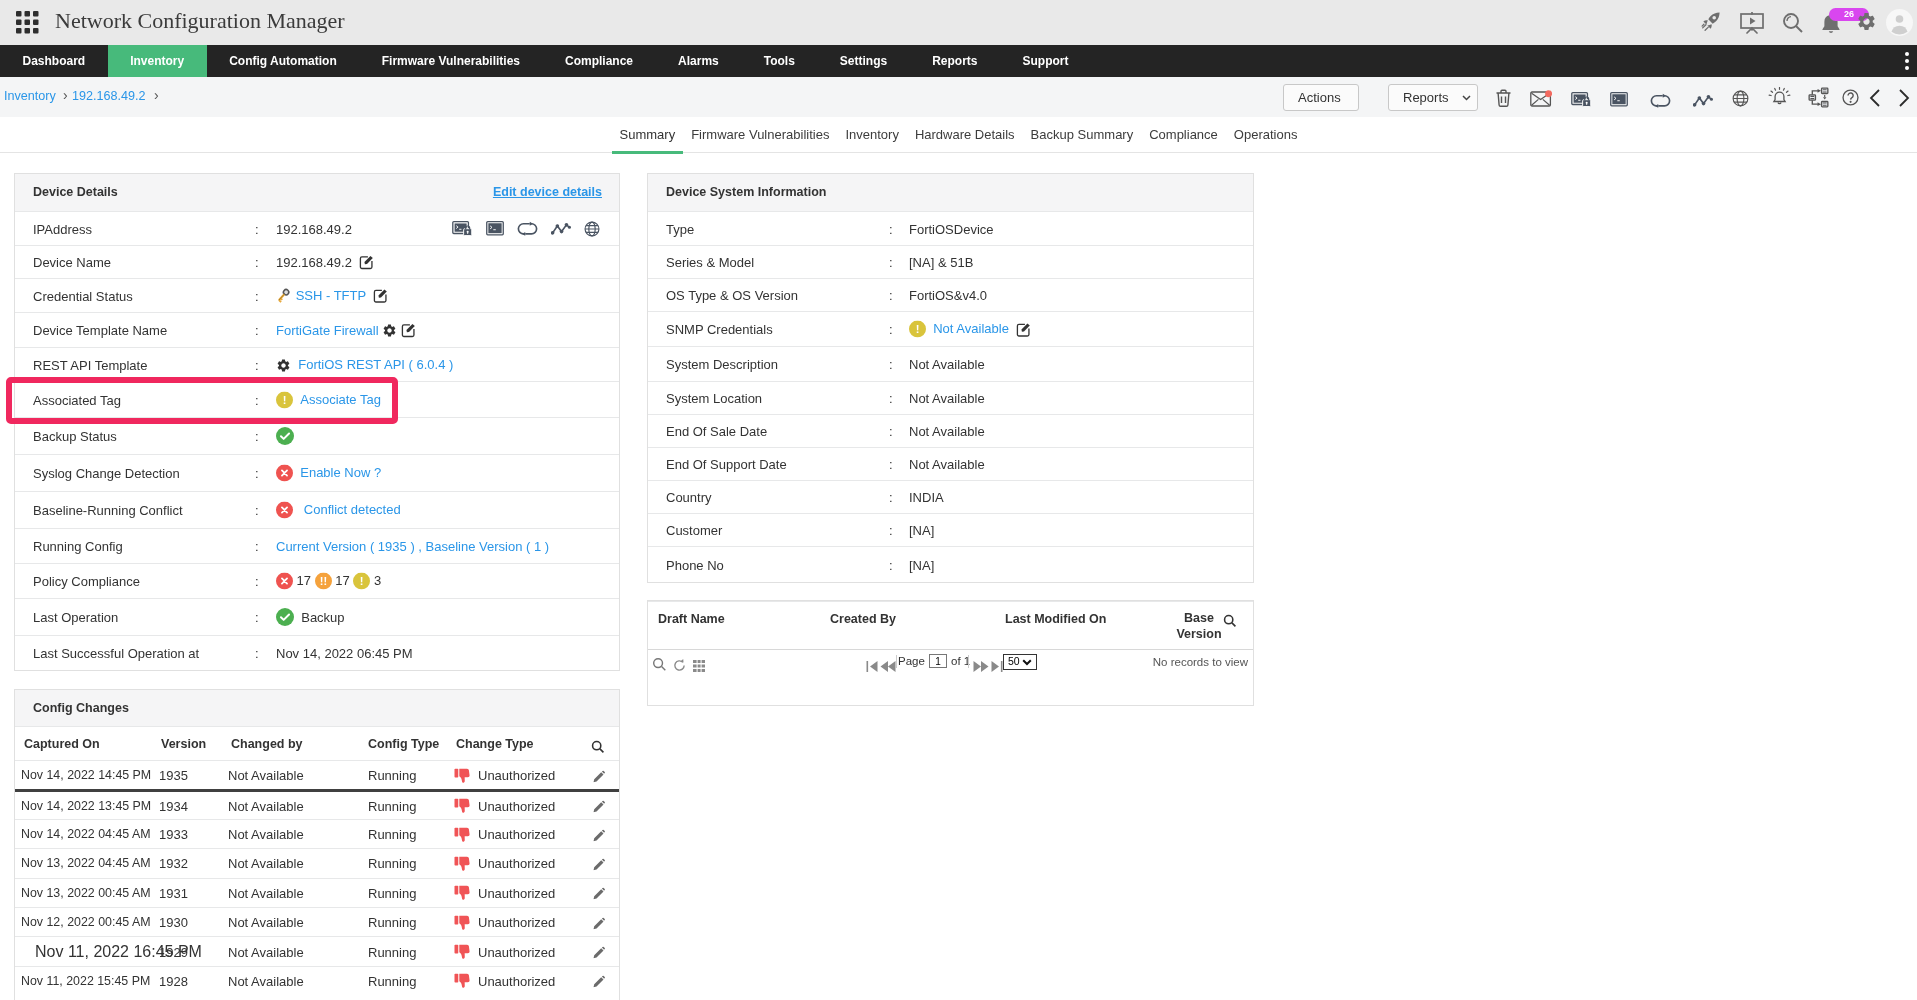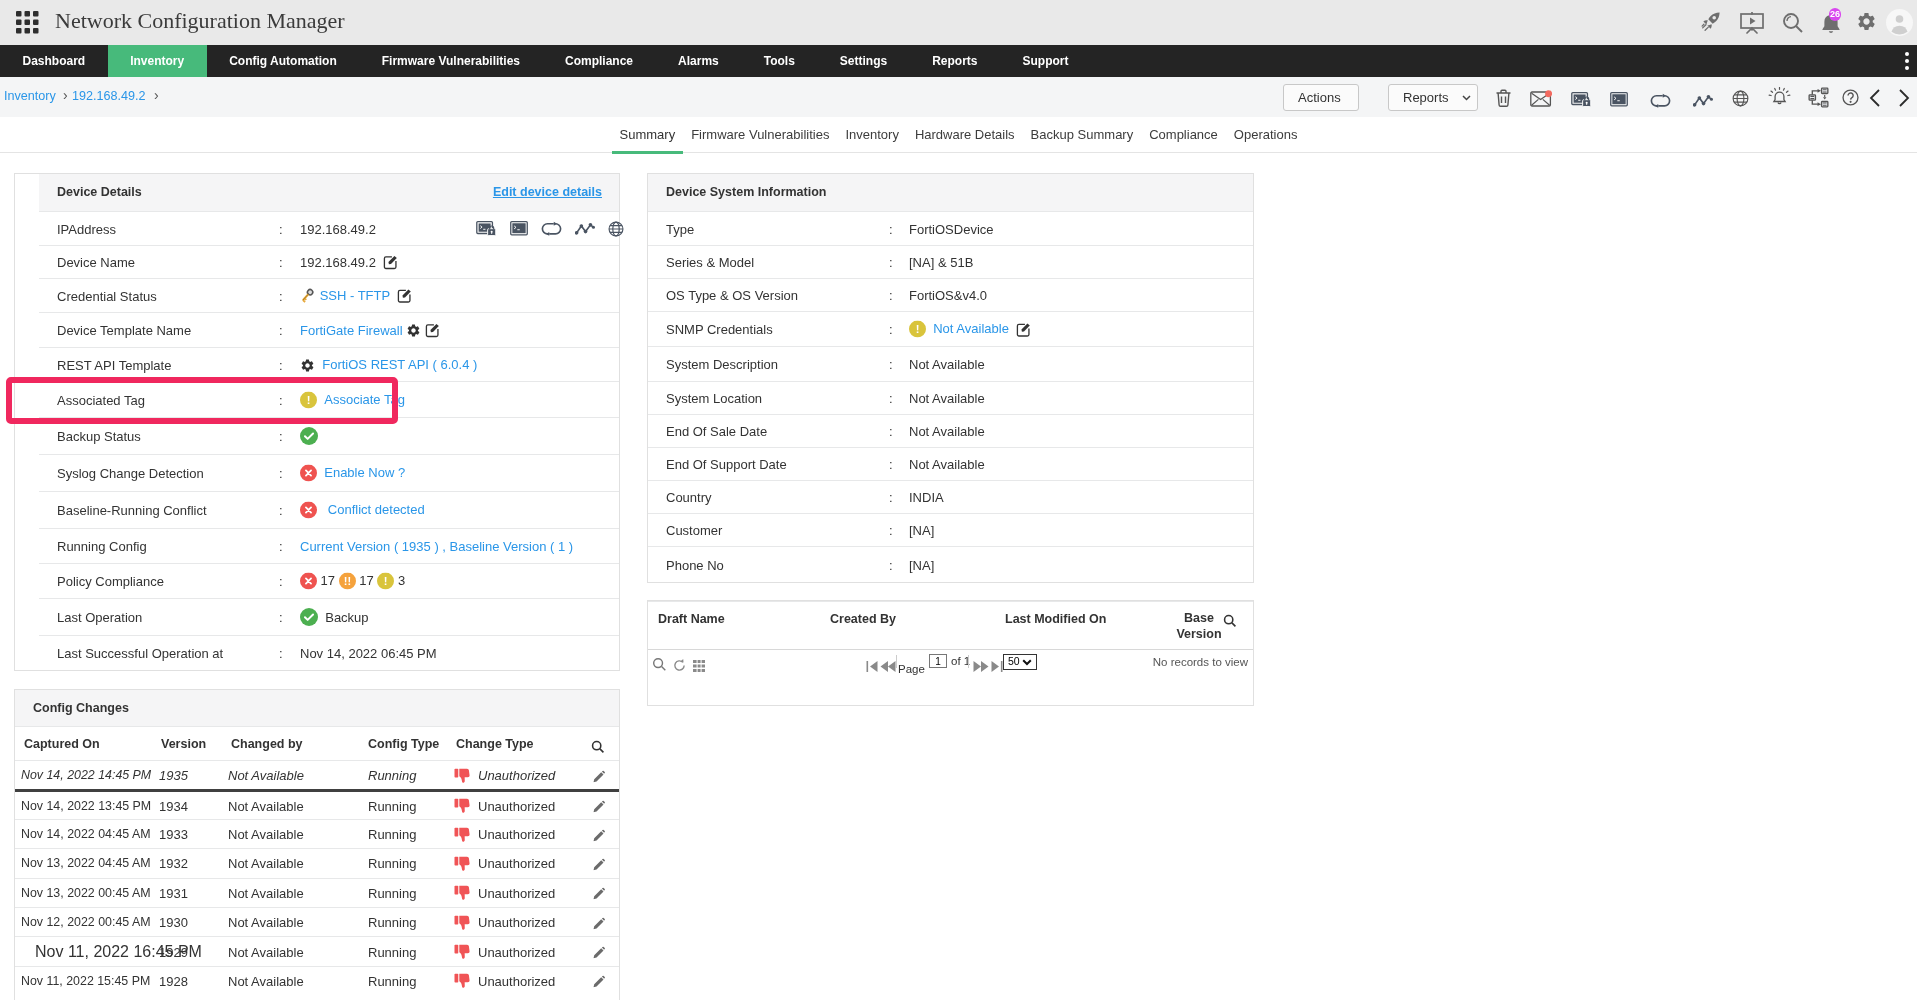--- a/index.html
+++ b/index.html
@@ -81,21 +81,21 @@
         <path d="M10 5.5l5.5 3.5-5.5 3.5z" fill="#6e6e6e"></path>
       </svg></span>
   <span style="position:absolute;left:1782px;top:12px;"><svg style="display:inline-block;vertical-align:middle;" width="22" height="22" viewBox="0 0 22 22">
         <circle cx="9" cy="9" r="7" fill="none" stroke="#6e6e6e" stroke-width="1.9"></circle>
         <path d="M5 9a4.2 4.2 0 014-4.4" fill="none" stroke="#6e6e6e" stroke-width="1.4"></path>
         <path d="M14 14l6 6" stroke="#6e6e6e" stroke-width="1.9"></path>
       </svg></span>
   <span style="position:absolute;left:1820px;top:11px;"><svg style="display:inline-block;vertical-align:middle;" width="22" height="23" viewBox="0 0 22 23">
         <path d="M11 2a1.6 1.6 0 011.6 1.6v.7a6.6 6.6 0 015 6.4v4.6l1.9 2.9a.5.5 0 01-.42.8H2.9a.5.5 0 01-.42-.8l1.9-2.9v-4.6a6.6 6.6 0 015-6.4v-.7A1.6 1.6 0 0111 2z" fill="#6e6e6e"></path>
         <path d="M8.8 20.3a2.3 2.3 0 004.4 0z" fill="#6e6e6e"></path>
-      </svg><span style="position:absolute;left:9px;top:-3px;background:#d946ef;color:#fff;border-radius:8px;font-size:9px;font-weight:bold;padding:2px 1px;line-height:9px;">26</span></span>
+      </svg><span style="position:absolute;left:9px;top:-3px;background:#d946ef;color:#fff;border-radius:8px;font-size:9px;font-weight:bold;padding:2px 15px;line-height:9px;">26</span></span>
   <span style="position:absolute;left:1856px;top:11px;"><svg style="display:inline-block;vertical-align:middle;" width="21" height="21" viewBox="0 0 20 20">
         <path d="M15.9 10.8c.04-.25.05-.51.05-.78s-.02-.53-.06-.78l1.69-1.32c.15-.12.19-.34.1-.51l-1.6-2.77c-.1-.18-.31-.24-.49-.18l-2 .8c-.42-.32-.86-.58-1.35-.78l-.3-2.12c-.03-.2-.2-.34-.4-.34H8.4c-.2 0-.36.14-.39.34l-.3 2.12c-.49.2-.94.47-1.35.78l-2-.8c-.18-.07-.39 0-.49.18L2.28 7.4c-.1.18-.06.39.1.51l1.69 1.32c-.04.25-.07.52-.07.78s.02.53.06.78l-1.69 1.32c-.15.12-.19.34-.1.51l1.6 2.77c.1.18.31.24.49.18l2-.8c.42.32.86.58 1.35.78l.3 2.12c.04.2.2.34.4.34h3.2c.2 0 .37-.14.39-.34l.3-2.12c.49-.2.94-.47 1.35-.78l2 .8c.18.07.39 0 .49-.18l1.6-2.77c.1-.18.06-.39-.1-.51l-1.67-1.31zM10 13c-1.65 0-3-1.35-3-3s1.35-3 3-3 3 1.35 3 3-1.35 3-3 3z" fill="#6e6e6e"></path>
       </svg></span>
   <span style="position:absolute;left:1886px;top:9px;"><svg style="display:inline-block;vertical-align:middle;" width="27" height="27" viewBox="0 0 27 27">
         <circle cx="13.5" cy="13.5" r="13.5" fill="#f7f7f7"></circle>
         <circle cx="13.5" cy="10" r="3.8" fill="#cfcfcf"></circle>
         <path d="M5.5 22.8a8.3 8.3 0 0116 0 13.5 13.5 0 01-16 0z" fill="#cfcfcf"></path>
       </svg></span>
 </div>
 
@@ -215,21 +215,21 @@
       </svg></span>
     <span style="position:absolute;left:1898px;top:11px;"><svg style="display:inline-block;vertical-align:middle;" width="12" height="18" viewBox="0 0 12 18">
         <path d="M2 1l8 8-8 8" fill="none" stroke="#2b2b2b" stroke-width="1.8"></path>
       </svg></span>
 </div>
 
 <div id="tabsrow">
   <span class="tb act">Summary</span><span class="tb">Firmware Vulnerabilities</span><span class="tb">Inventory</span><span class="tb">Hardware Details</span><span class="tb">Backup Summary</span><span class="tb">Compliance</span><span class="tb">Operations</span>
 </div>
 
-<div class="card" id="leftcard" style="left:14px;top:173px;width:606px;padding-left:24px;">
+<div class="card" id="leftcard" style="left:14px;top:173px;width:606px;">
   <div class="chead">Device Details
     <a class="abs blue" style="right:17px;top:0;font-weight:bold;font-size:12.5px;text-decoration:underline;">Edit device details</a>
   </div>
   <div class="row" style="height:34px;">
       <span class="lb">IPAddress</span>
       <span class="co">:</span>
       <span class="va">192.168.49.2</span>
       <span style="position:absolute;left:437px;top:50%;transform:translateY(-50%);display:flex;align-items:center;gap:13px;">
         <svg style="display:inline-block;vertical-align:middle;" width="21" height="16" viewBox="0 0 22 17">
           <rect x="0.7" y="0.7" width="16.6" height="12.6" rx="1" fill="none" stroke="#4a5462" stroke-width="1.4"></rect>
@@ -481,21 +481,21 @@
             <rect x="7.6" y="0" width="1" height="12"></rect>
           </g>
         </svg></span>
   <span style="position:absolute;left:218px;top:7px;"><svg style="display:inline-block;vertical-align:middle;" width="13" height="11" viewBox="0 0 13 11">
           <rect x="0.5" y="0" width="1.6" height="11" fill="#8a8a8a"></rect>
           <path d="M11.5 0L4 5.5l7.5 5.5z" fill="#8a8a8a"></path>
         </svg></span>
   <span style="position:absolute;left:232px;top:7px;"><svg style="display:inline-block;vertical-align:middle;" width="16" height="11" viewBox="0 0 16 11">
           <path d="M8 0L0.5 5.5 8 11zM15.5 0L8 5.5l7.5 5.5z" fill="#8a8a8a"></path>
         </svg></span>
-  <span style="position:absolute;left:250px;top:5px;color:#333;font-size:11.5px;margin-top:8px;">Page</span>
+  <span style="position:absolute;left:250px;top:5px;color:#333;font-size:11.5px;">Page</span>
   <span style="position:absolute;left:281px;top:4px;width:18px;height:14px;border:1px solid #777;background:#fff;font-size:10px;text-align:center;line-height:14px;">1</span>
   <span style="position:absolute;left:303px;top:5px;color:#333;font-size:11.5px;">of 1</span>
   <span style="position:absolute;left:325px;top:7px;"><svg style="display:inline-block;vertical-align:middle;" width="16" height="11" viewBox="0 0 16 11">
           <path d="M0.5 0L8 5.5 0.5 11zM8 0l7.5 5.5L8 11z" fill="#8a8a8a"></path>
         </svg></span>
   <span style="position:absolute;left:342px;top:7px;"><svg style="display:inline-block;vertical-align:middle;" width="13" height="11" viewBox="0 0 13 11">
           <path d="M1.5 0L9 5.5 1.5 11z" fill="#8a8a8a"></path>
           <rect x="10.9" y="0" width="1.6" height="11" fill="#8a8a8a"></rect>
         </svg></span>
   <span style="position:absolute;left:355px;top:4px;width:34px;height:16px;border:1.5px solid #333;background:#fff;font-size:10.5px;line-height:13px;padding-left:4px;white-space:nowrap;">50<svg style="position:absolute;right:4px;top:3.5px;" width="10" height="7" viewBox="0 0 10 7">
@@ -514,21 +514,21 @@
     <span class="th" style="left:146px;">Version</span>
     <span class="th" style="left:216px;">Changed by</span>
     <span class="th" style="left:353px;">Config Type</span>
     <span class="th" style="left:441px;">Change Type</span>
     <span style="position:absolute;right:14px;top:10px;"><svg style="display:inline-block;vertical-align:middle;" width="14" height="14" viewBox="0 0 16 16">
           <circle cx="6.5" cy="6.5" r="4.7" fill="none" stroke="#333" stroke-width="1.8"></circle>
           <path d="M10.2 10.2l4 4" stroke="#333" stroke-width="1.8"></path>
         </svg></span>
   </div>
   <div id="cc-rows">
-      <div style="position:relative;height:29.4px;border-top:1px solid #e7e8e9;font-style:italic;">
+      <div style="position:relative;height:29.4px;border-top:1px solid #e7e8e9;">
     <span class="td" style="left:6px;font-size:12.4px;">Nov 14, 2022 14:45 PM</span>
     <span class="td" style="left:144px;">1935</span>
     <span class="td" style="left:213px;">Not Available</span>
     <span class="td" style="left:353px;">Running</span>
     <span class="td thumb" style="left:439px;"><svg style="display:inline-block;vertical-align:middle;" width="17" height="16" viewBox="0 0 18 17">
             <g fill="#f05456">
               <rect x="0.5" y="1" width="4" height="9.5" rx="0.8"></rect>
               <path d="M5.6 1h8.2c1 0 1.9.8 2 1.8l.7 5.2c.15 1.1-.7 2.1-1.8 2.1h-3.4l.1 3.9c0 1-.8 1.9-1.8 1.9-.5 0-.9-.3-1-.8l-.6-2.9c-.2-.9-.7-1.7-1.4-2.3l-1-0.9z"></path>
             </g>
           </svg></span>

